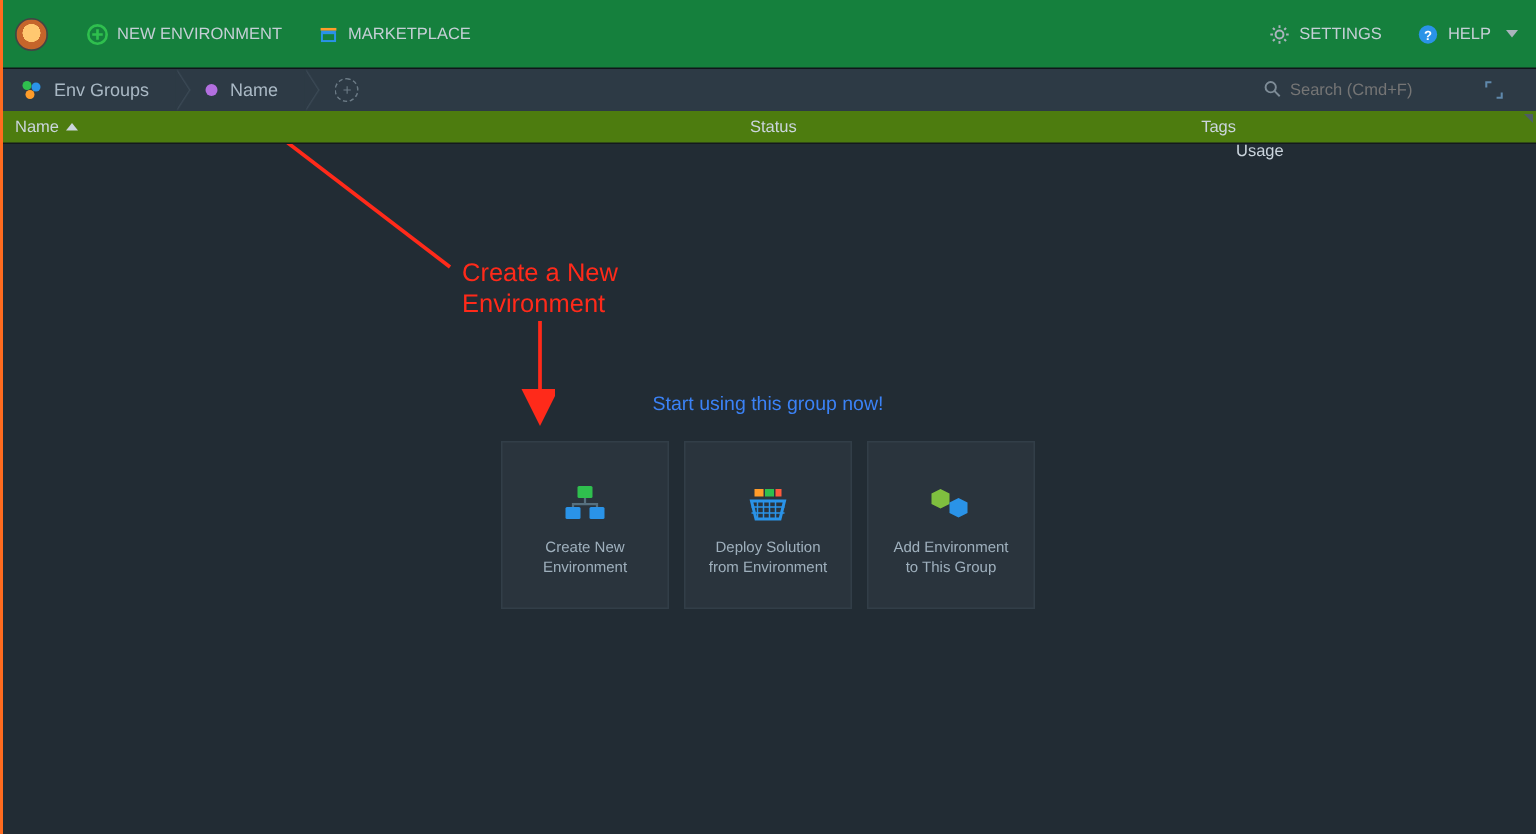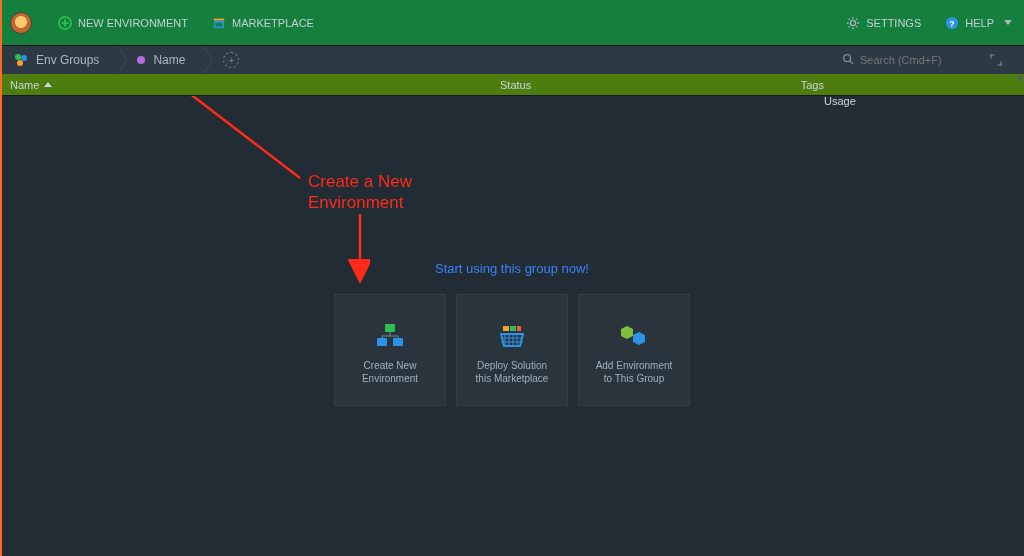--- a/index.html
+++ b/index.html
@@ -209,21 +209,21 @@
           <svg width="34" height="30" viewBox="0 0 34 30">
             <rect x="8" y="4" width="6" height="5" fill="#ff9c2a"></rect>
               <rect x="15" y="4" width="6" height="5" fill="#2fbf4e"></rect>
               <rect x="22" y="4" width="4" height="5" fill="#ff5a3c"></rect>
             <path d="M6 12h22l-3 12H9z" fill="none" stroke="#2a93e8" stroke-width="2"></path>
             <path d="M10 12v12M14 12v12M18 12v12M22 12v12M6 16h22M6 20h22" stroke="#2a93e8" stroke-width="1"></path>
           </svg>
         </div>
         <div class="clabel">
           <div>Deploy Solution</div>
-          <div>this Marketplace</div>
+          <div>from Environment</div>
         </div>
       </div>
 
       <div class="card">
         <div class="cicon">
           <svg width="34" height="30" viewBox="0 0 34 30">
             <polygon points="10,4 16,7 16,14 10,17 4,14 4,7" fill="#7fbf3f"></polygon>
             <polygon points="22,10 28,13 28,20 22,23 16,20 16,13" fill="#2a93e8"></polygon>
           </svg>
         </div>

